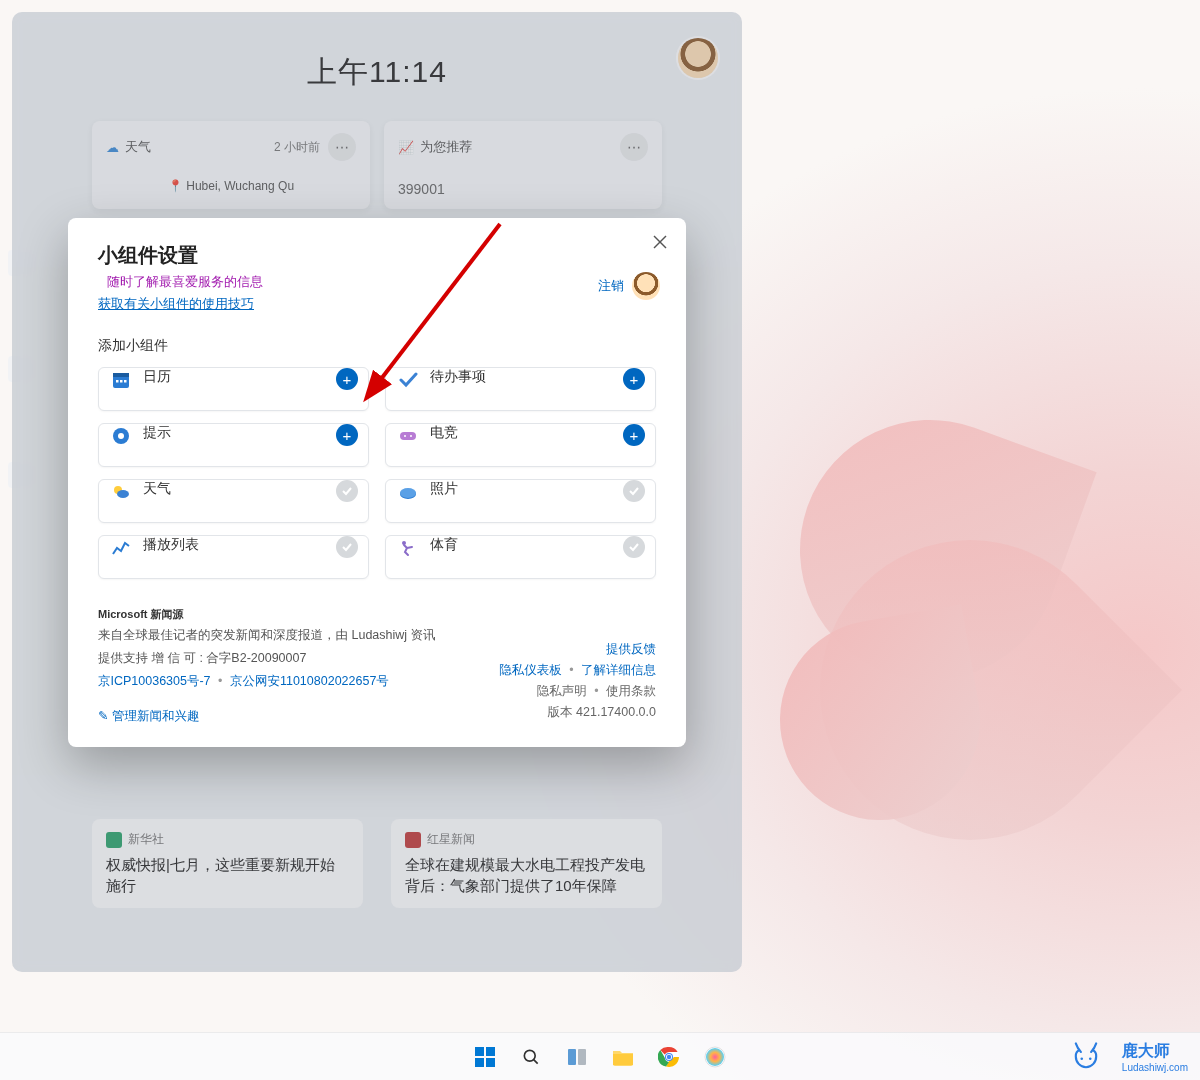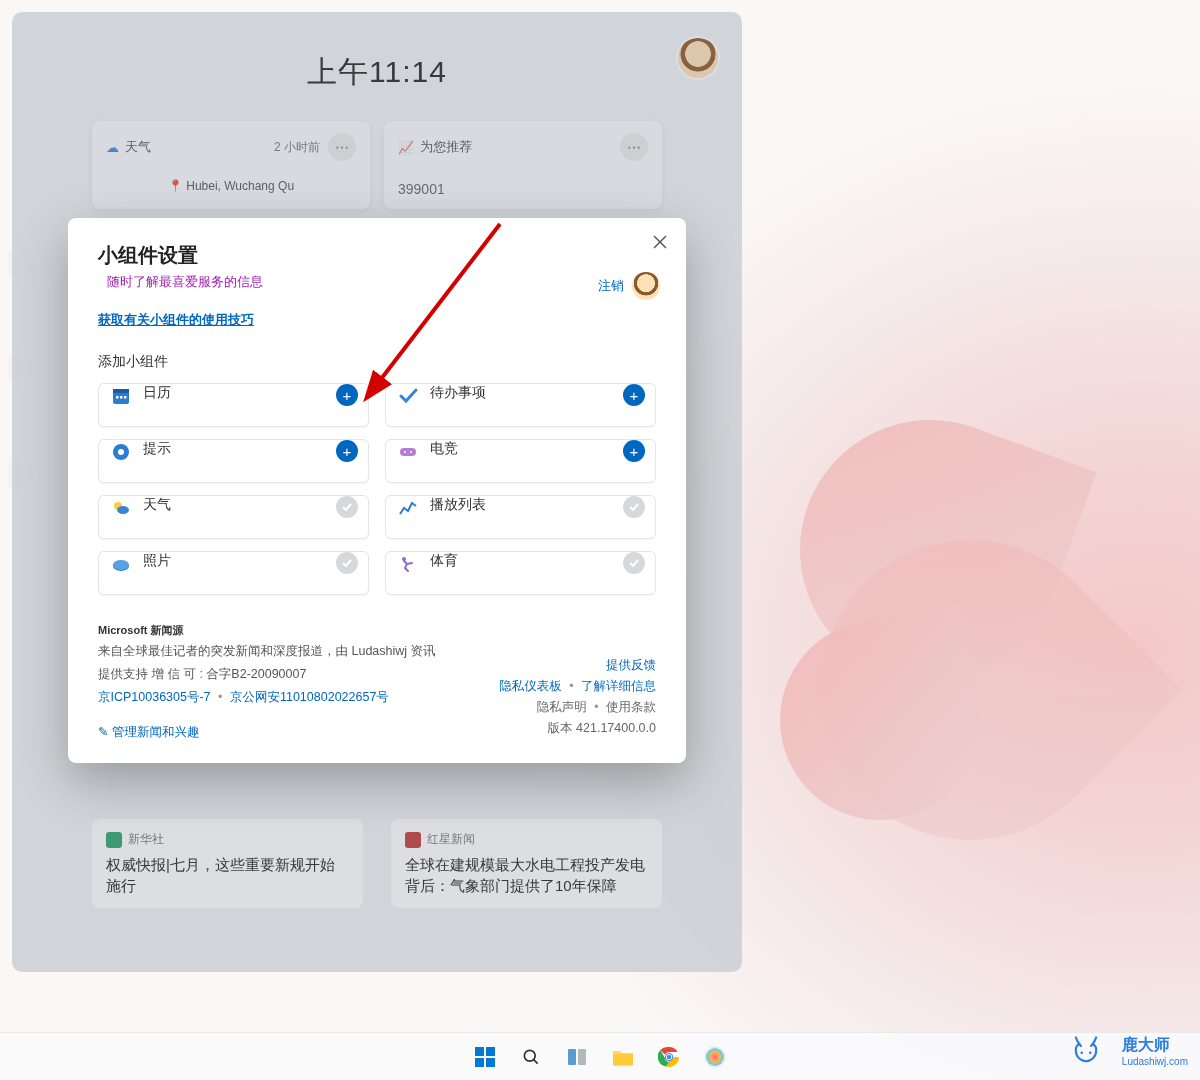--- a/index.html
+++ b/index.html
@@ -43,21 +43,21 @@
   .modal { position: absolute; top: 218px; left: 68px; width: 618px; background: #fff;
     border-radius: 8px; box-shadow: 0 18px 50px rgba(0,0,0,.28); padding: 24px 30px 22px; z-index: 20; }
   .close-x { position: absolute; top: 12px; right: 14px; width: 24px; height: 24px; cursor: pointer;
     display:flex;align-items:center;justify-content:center;color:#555; }
   .signout-wrap { position: absolute; top: 54px; right: 26px; display: flex; align-items: center; gap: 8px; }
   .signout-wrap a { color: #0067c0; font-size: 13px; text-decoration: none; }
   .modal-avatar { width: 28px; height: 28px; border-radius: 50%;
     background: radial-gradient(circle at 50% 40%, #ffe1b8 40%, #8b5a2b 42%, #8b5a2b 55%, #ffe1b8 57%); }
   .modal h2 { font-size: 20px; font-weight: 600; color: #222; }
   .modal .sub { font-size: 13px; color: #a21caf; margin-top: 4px; margin-left: 9px; }
-  .modal .tips { font-size: 13px; color: #0067c0; margin-top: 20px; display: inline-block; font-weight: bold; }
+  .modal .tips { font-size: 13px; color: #0067c0; margin-top: 4px; display: inline-block; }
   .sec-title { font-size: 14px; color: #333; margin-top: 24px; margin-bottom: 12px; }
 
   .grid { display: grid; grid-template-columns: 1fr 1fr; gap: 12px 16px; }
   .tile { background: #fff; border: 1px solid #e2e5e9; border-radius: 6px; height: 44px;
     display: flex; align-items: flex-start; padding: 0 10px; box-shadow: 0 1px 2px rgba(0,0,0,.04); }
   .tile .ic { width: 24px; height: 24px; display: flex; align-items: center; justify-content: center; margin-right: 10px;}
   .tile .lbl { flex: 1; font-size: 14px; color: #333; }
   .plus { width: 22px; height: 22px; border-radius: 50%; background: #0067c0; color: #fff;
     display: flex; align-items: center; justify-content: center; font-size: 15px; line-height:1; }
   .check { width: 22px; height: 22px; border-radius: 50%; background: #d6d9dc; color: #fff;
@@ -72,21 +72,21 @@
   .footer .manage { margin-top: 18px; }
   .footer .sep { color:#999; margin:0 4px; }
 
   .arrow { position: absolute; z-index: 25; pointer-events: none; }
 
   
   .taskbar { position: absolute; bottom: 0; left: 0; right: 0; height: 48px;
     background: rgba(250,250,252,.9); border-top: 1px solid rgba(0,0,0,.06);
     display: flex; align-items: center; justify-content: center; gap: 6px; }
   .tb-ic { width: 40px; height: 40px; display: flex; align-items: center; justify-content: center; border-radius: 4px; }
-  .watermark { position: absolute; right: 12px; bottom: 12px; display: flex; align-items: center; gap: 19px;
+  .watermark { position: absolute; right: 12px; bottom: 6px; display: flex; align-items: center; gap: 19px;
     color: #2a7de1; font-weight: 700; font-size: 16px; }
   .watermark .deer { width: 34px; height: 34px; }
   .watermark .site { display: block; font-size: 10px; color: #2a7de1; font-weight: 400; }
 
   .desktop-icons { position:absolute; left:8px; top:250px; display:flex; flex-direction:column; gap:80px; opacity:.3;}
   .desktop-icons div{ width:26px;height:26px;background:#e0ecf8;border-radius:4px;}
 </style>
 </head>
 <body>
 
@@ -217,38 +217,38 @@
     <span class="lbl">天气</span>
     <span class="check">
           <svg width="12" height="12" viewBox="0 0 12 12">
             <path d="M2 6l3 3 5-6" fill="none" stroke="#fff" stroke-width="2"></path>
           </svg>
         </span>
       </div>
       <div class="tile">
         <span class="ic">
           <svg width="20" height="20" viewBox="0 0 20 20">
-            <polyline points="2,16 6,10 10,13 14,5 18,8" fill="none" stroke="#2b7cd3" stroke-width="2"></polyline>
-          </svg>
-        </span>
-    <span class="lbl">播放列表</span>
+            <ellipse cx="10" cy="12" rx="8" ry="5" fill="#2b7cd3"></ellipse>
+            <ellipse cx="10" cy="11" rx="8" ry="5" fill="#5aa0e6"></ellipse>
+          </svg>
+        </span>
+    <span class="lbl">照片</span>
     <span class="check">
           <svg width="12" height="12" viewBox="0 0 12 12">
             <path d="M2 6l3 3 5-6" fill="none" stroke="#fff" stroke-width="2"></path>
           </svg>
         </span>
       </div>
       <div class="tile">
         <span class="ic">
           <svg width="20" height="20" viewBox="0 0 20 20">
-            <ellipse cx="10" cy="12" rx="8" ry="5" fill="#2b7cd3"></ellipse>
-            <ellipse cx="10" cy="11" rx="8" ry="5" fill="#5aa0e6"></ellipse>
-          </svg>
-        </span>
-    <span class="lbl">照片</span>
+            <polyline points="2,16 6,10 10,13 14,5 18,8" fill="none" stroke="#2b7cd3" stroke-width="2"></polyline>
+          </svg>
+        </span>
+    <span class="lbl">播放列表</span>
     <span class="check">
           <svg width="12" height="12" viewBox="0 0 12 12">
             <path d="M2 6l3 3 5-6" fill="none" stroke="#fff" stroke-width="2"></path>
           </svg>
         </span>
       </div>
       <div class="tile">
         <span class="ic">
           <svg width="20" height="20" viewBox="0 0 20 20">
             <circle cx="6" cy="5" r="2" fill="#8a6cc9"></circle>

